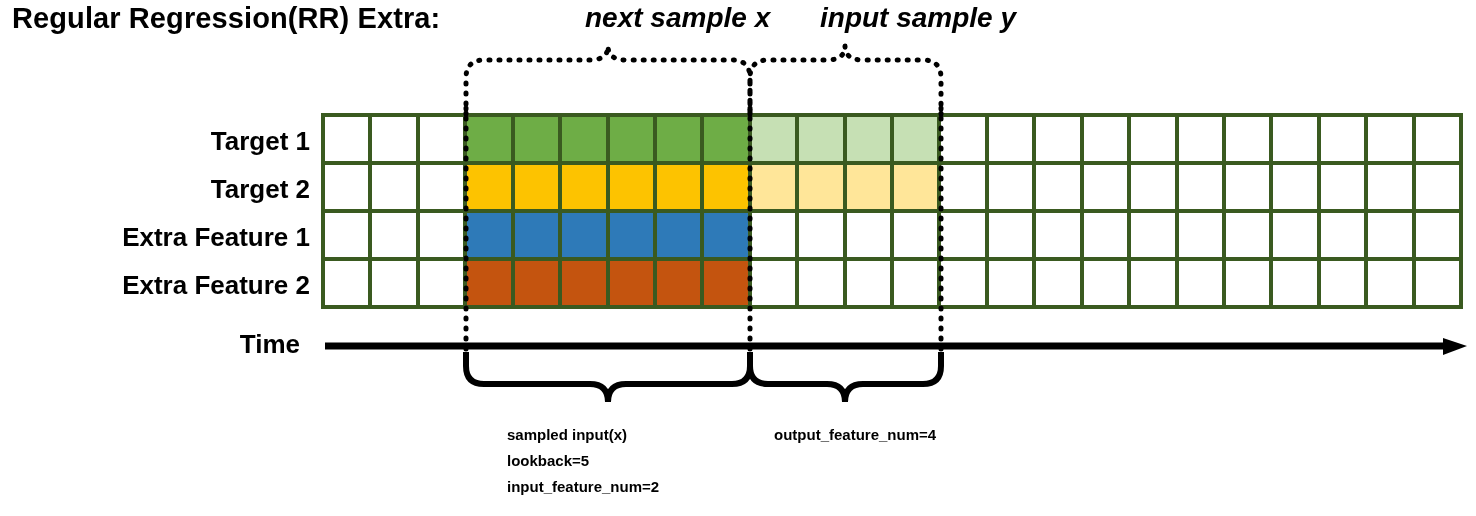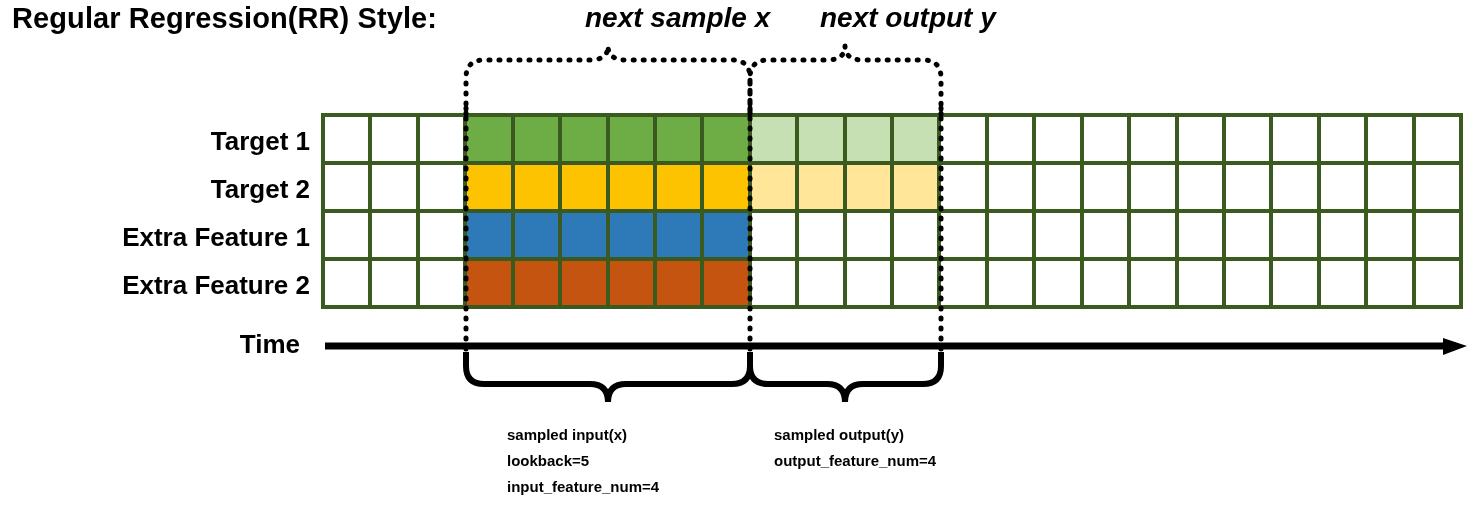--- a/index.html
+++ b/index.html
@@ -140,21 +140,21 @@
   }
   #cap-in  { left: 507px; top: 422px; }
   #cap-out { left: 774px; top: 422px; }
   .bottom-caption div { white-space: nowrap; }
 </style>
 </head>
 <body>
 
 <div id="canvas">
 
-  <div id="title">Regular Regression(RR) Style:</div>
+  <div id="title">Regular Regression(RR) Extra:</div>
 
   <div class="row-label" id="label-t1">Target 1</div>
   <div class="row-label" id="label-t2">Target 2</div>
   <div class="row-label" id="label-e1">Extra Feature 1</div>
   <div class="row-label" id="label-e2">Extra Feature 2</div>
   <div id="time-label">Time</div>
 
   <div id="grid">
       <div class="cell"></div>
       <div class="cell"></div>
@@ -257,21 +257,21 @@
   <div id="top-braces">
     <svg width="580" height="82" viewBox="0 0 580 82">
 
       <path d="M 26 80 L 26 44 Q 26 26 44 26 L 150 26 Q 168 26 168 12 Q 168 26 186 26 L 292 26 Q 310 26 310 44 L 310 80" fill="none" stroke="#000000" stroke-width="5" stroke-dasharray="1 9" stroke-linecap="round"></path>
 
       <path d="M 310 80 L 310 44 Q 310 26 328 26 L 387 26 Q 405 26 405 12 Q 405 26 423 26 L 483 26 Q 501 26 501 44 L 501 80" fill="none" stroke="#000000" stroke-width="5" stroke-dasharray="1 9" stroke-linecap="round"></path>
     </svg>
   </div>
 
   <div class="top-caption" id="cap-x">next sample x</div>
-  <div class="top-caption" id="cap-y">next output y</div>
+  <div class="top-caption" id="cap-y">input sample y</div>
 
   <div id="guides">
     <svg width="1476" height="260" viewBox="0 0 1476 260">
 
       <line x1="466" y1="3" x2="466" y2="250" stroke="#000000" stroke-width="5" stroke-dasharray="1 9" stroke-linecap="round"></line>
 
       <line x1="750" y1="3" x2="750" y2="250" stroke="#000000" stroke-width="5" stroke-dasharray="1 9" stroke-linecap="round"></line>
 
       <line x1="941" y1="3" x2="941" y2="250" stroke="#000000" stroke-width="5" stroke-dasharray="1 9" stroke-linecap="round"></line>
     </svg>
@@ -289,21 +289,20 @@
 
       <path d="M 26 0 L 26 14 Q 26 32 44 32 L 150 32 Q 168 32 168 50 Q 168 32 186 32 L 292 32 Q 310 32 310 14 L 310 0" fill="none" stroke="#000000" stroke-width="6" stroke-linecap="round"></path>
 
       <path d="M 310 0 L 310 14 Q 310 32 328 32 L 387 32 Q 405 32 405 50 Q 405 32 423 32 L 483 32 Q 501 32 501 14 L 501 0" fill="none" stroke="#000000" stroke-width="6" stroke-linecap="round"></path>
     </svg>
   </div>
 
   <div class="bottom-caption" id="cap-in">
     <div>sampled input(x)</div>
     <div>lookback=5</div>
-    <div>input_feature_num=4</div>
+    <div>input_feature_num=2</div>
   </div>
 
   <div class="bottom-caption" id="cap-out">
-    <div>sampled output(y)</div>
     <div>output_feature_num=4</div>
   </div>
 
 </div>
 
 </body></html>

